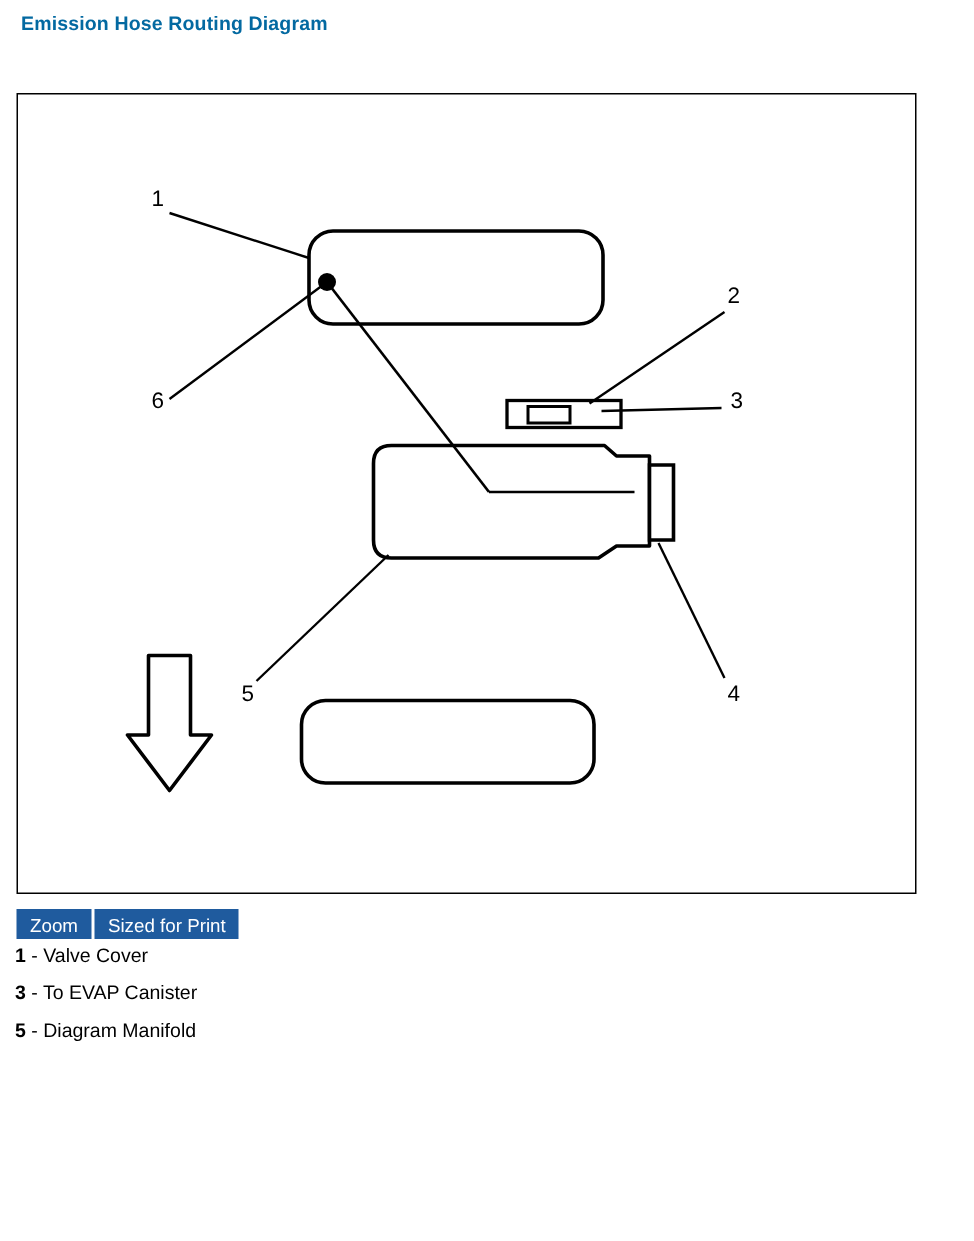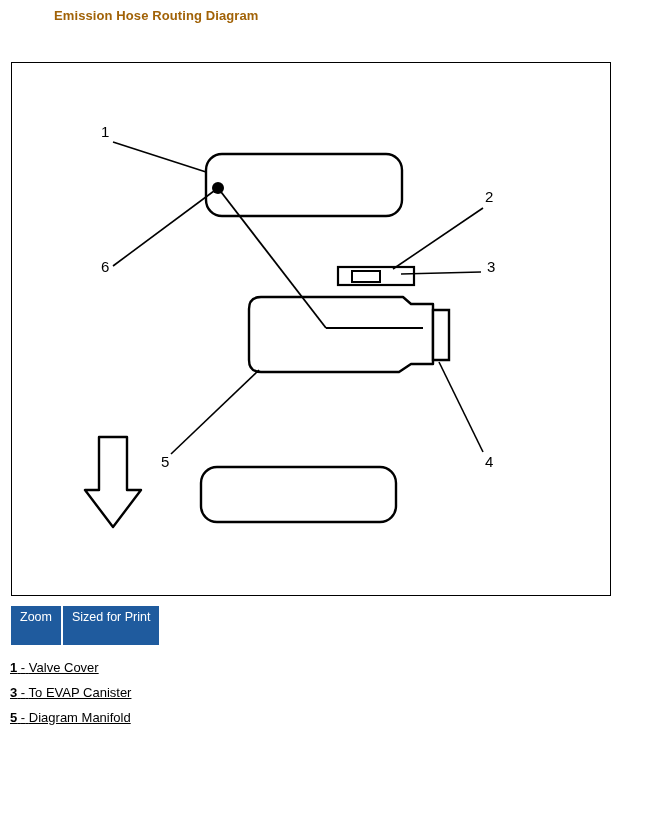--- a/index.html
+++ b/index.html
@@ -11,24 +11,23 @@
     width: 649px;
     height: 827px;
     font-family: "Liberation Sans", sans-serif;
     color: #000000;
     position: relative;
     overflow: hidden;
   }
   .page-title {
     font-size: 13px;
     font-weight: bold;
-    color: #a16207;
+    color: #0369a1;
     padding: 8px 0 0 14px;
     letter-spacing: 0.1px;
-    margin-left: 40px;
   }
   .diagram-frame {
     position: absolute;
     left: 11px;
     top: 62px;
     width: 600px;
     height: 534px;
     border: 1px solid #000000;
     background: #ffffff;
     box-sizing: border-box;
@@ -48,32 +47,31 @@
     left: 11px;
     top: 606px;
     display: flex;
     gap: 2px;
   }
   .btn {
     background: #1f5b9e;
     color: #ffffff;
     font-size: 12.5px;
     font-family: "Liberation Sans", sans-serif;
-    padding: 4px 9px 20px 9px;
+    padding: 4px 9px 1px 9px;
     border: none;
     line-height: 15px;
     cursor: pointer;
     white-space: nowrap;
   }
   .legend {
     position: absolute;
     left: 0;
-    top: 655px;
+    top: 624px;
     width: 531px;
-    text-decoration: underline;
   }
   .legend-row {
     font-size: 13px;
     line-height: 25px;
     padding-left: 10px;
     white-space: nowrap;
   }
   .legend-num {
     font-weight: bold;
   }

